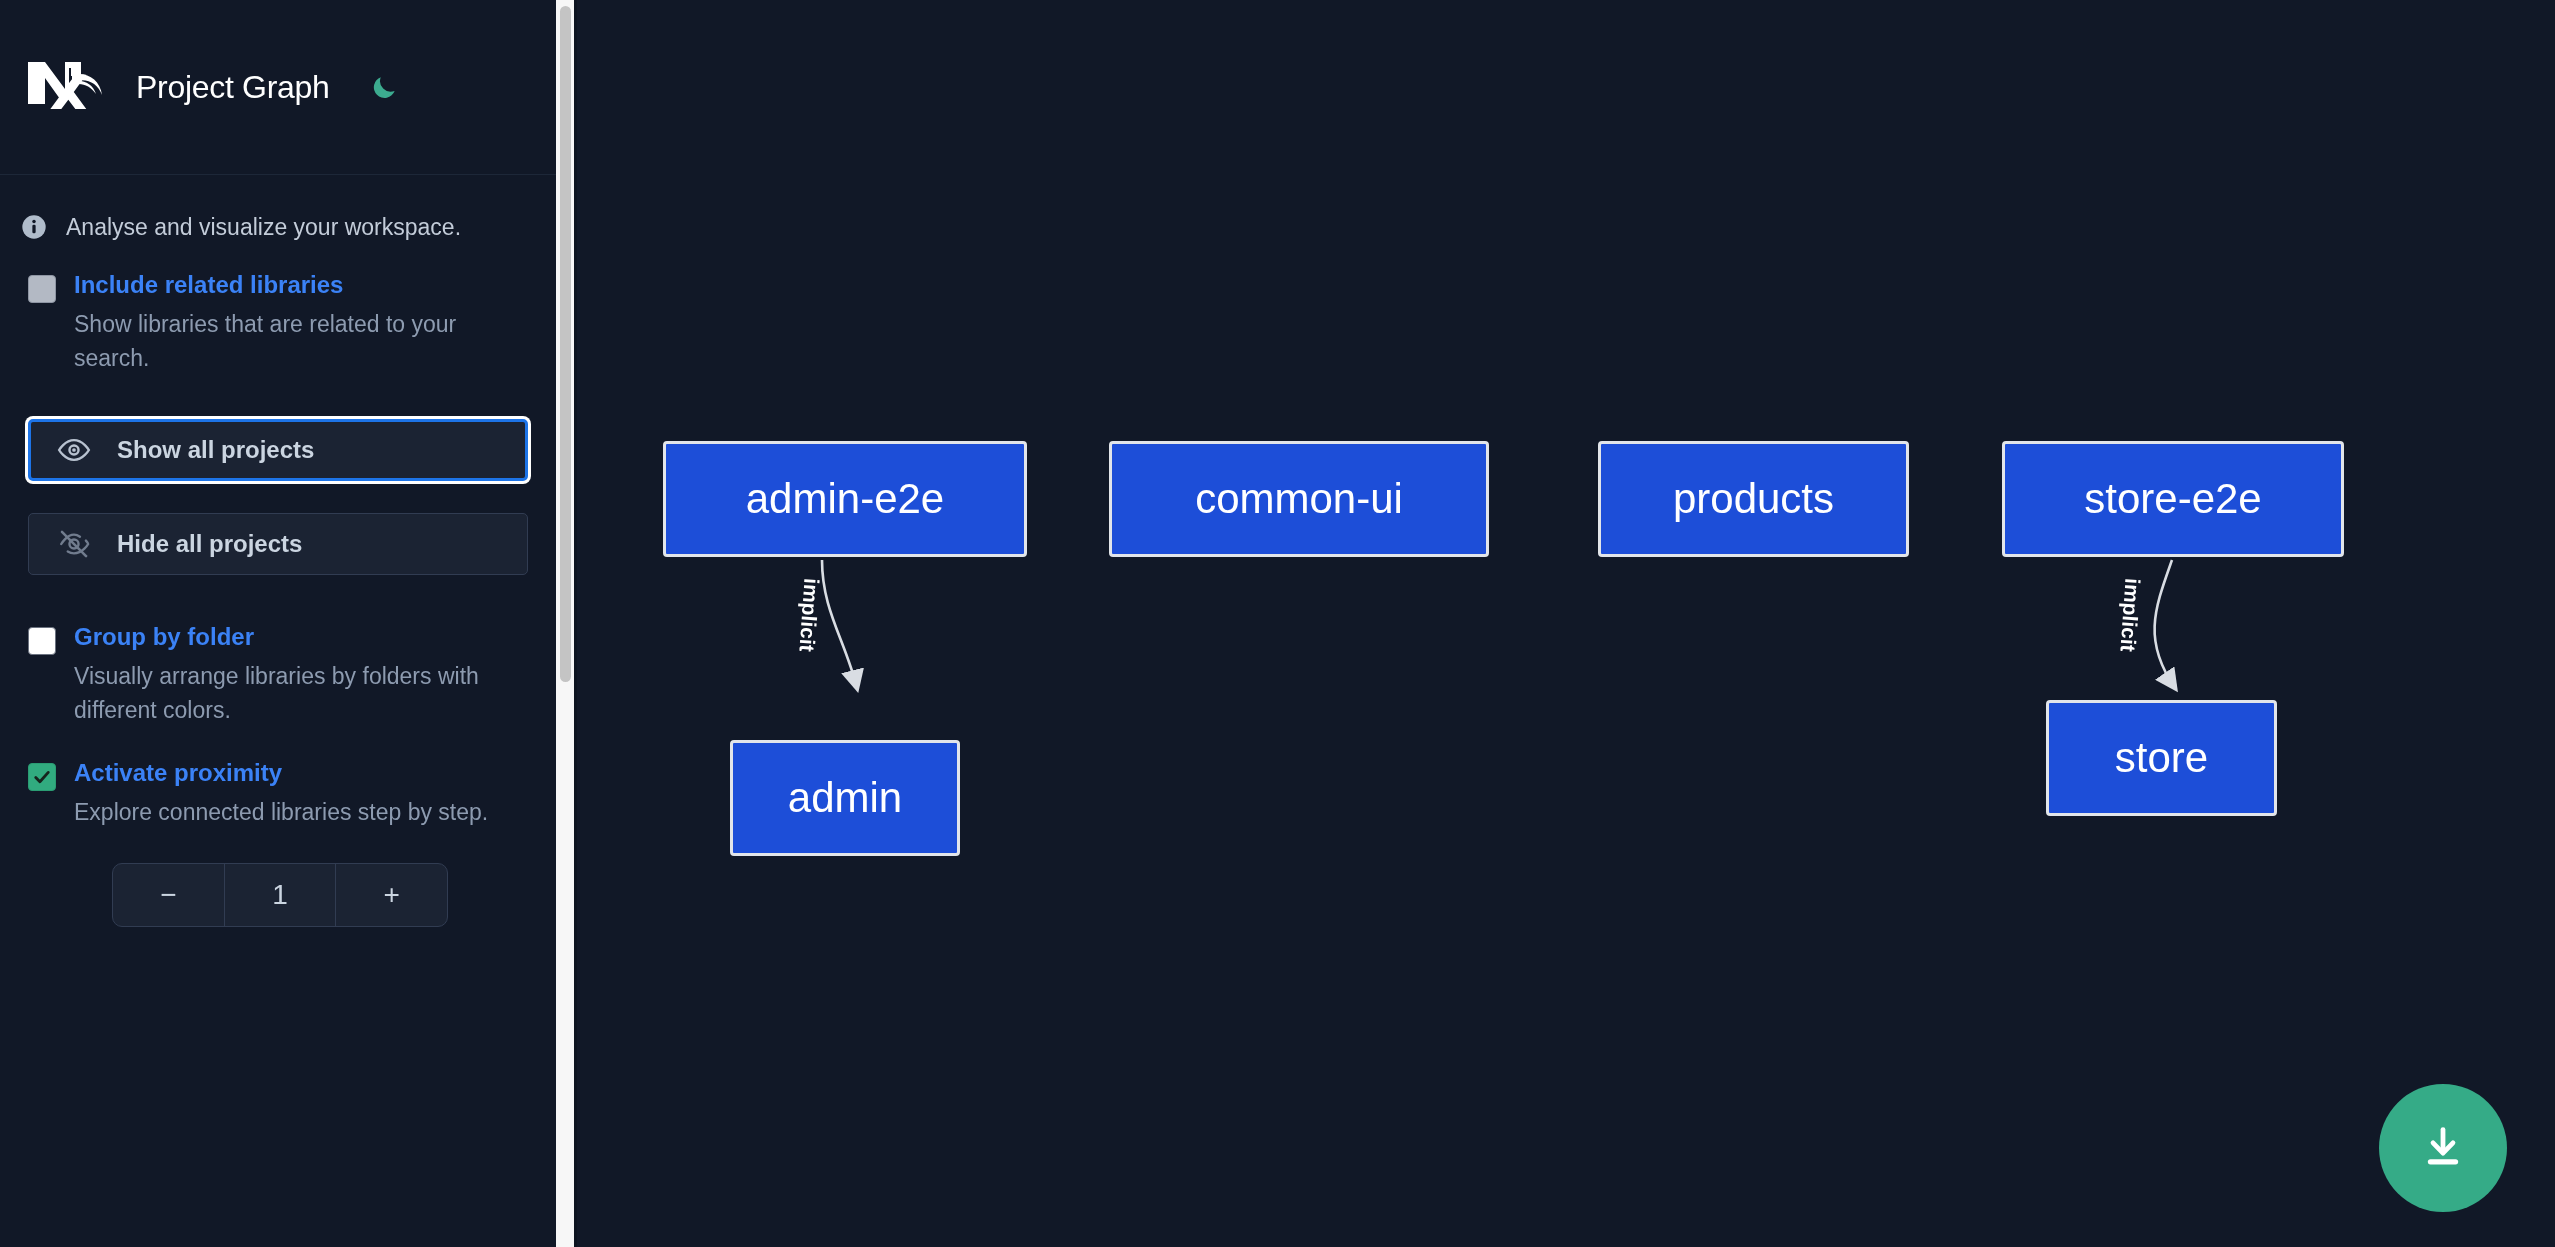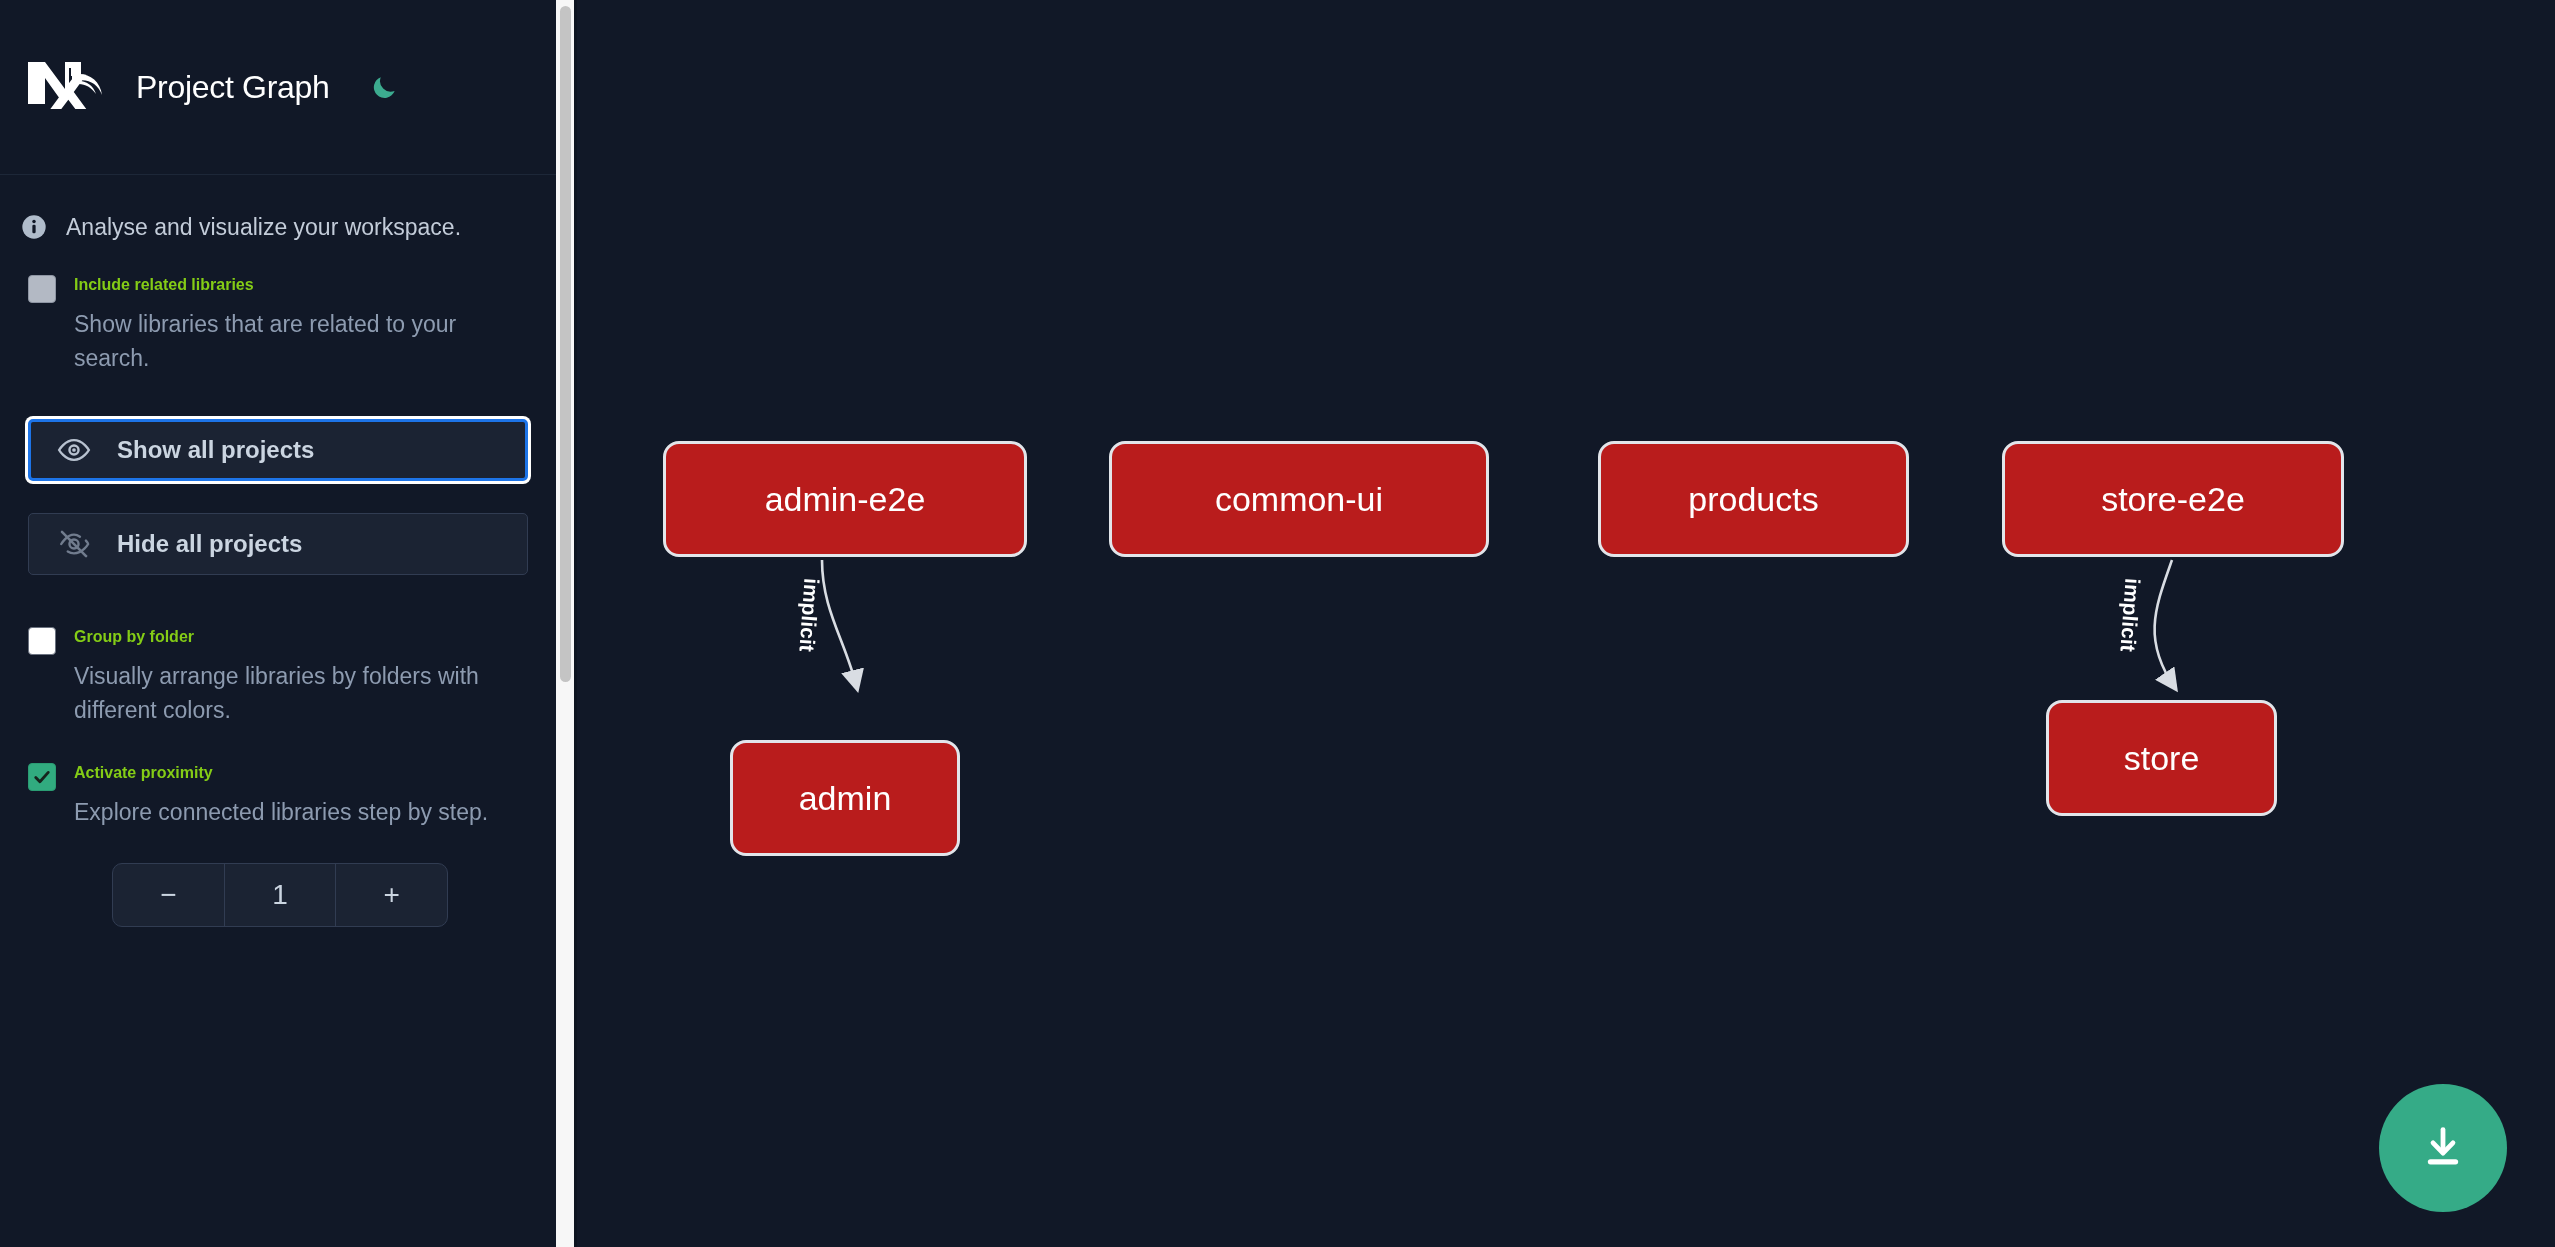--- a/index.html
+++ b/index.html
@@ -119,22 +119,22 @@
     display: flex; align-items: center; justify-content: center;
   }
   .cbx-disabled { background: #b3b9c4; border: 1px solid #8e95a3; }
   .cbx-empty    { background: #ffffff; border: 1px solid #6b7280; }
   .cbx-checked  { background: #31ab7f; border: 1px solid #2a9c73; }
   .cbx-check-glyph {
     width: 20px; height: 20px;
   }
   .check-texts { margin-left: 18px; }
   .check-title {
-    color: #84cc16;
-    font-size: 16px;
+    color: #3b82f6;
+    font-size: 24px;
     font-weight: bold;
     line-height: 28px;
   }
   .check-desc {
     color: #8d9bb0;
     font-size: 23px;
     line-height: 34px;
     margin-top: 8px;
     max-width: 452px;
   }
@@ -183,28 +183,28 @@
   
   #graph {
     position: absolute;
     left: 577px; top: 0;
     width: 1978px; height: 1247px;
     background: #111827;
   }
   .node {
     position: absolute;
     box-sizing: border-box;
-    background: #b91c1c;
+    background: #1d4ed8;
     border: 3px solid #e2e5ea;
-    border-radius: 16px;
+    border-radius: 4px;
     display: flex;
     align-items: center;
     justify-content: center;
     color: #ffffff;
-    font-size: 34px;
+    font-size: 42px;
     letter-spacing: 0px;
   }
   #edges { position: absolute; left: 0; top: 0; width: 1978px; height: 1247px; }
   .edge-label {
     position: absolute;
     color: #ffffff;
     font-size: 21px;
     font-weight: bold;
     transform-origin: center center;
     white-space: nowrap;

